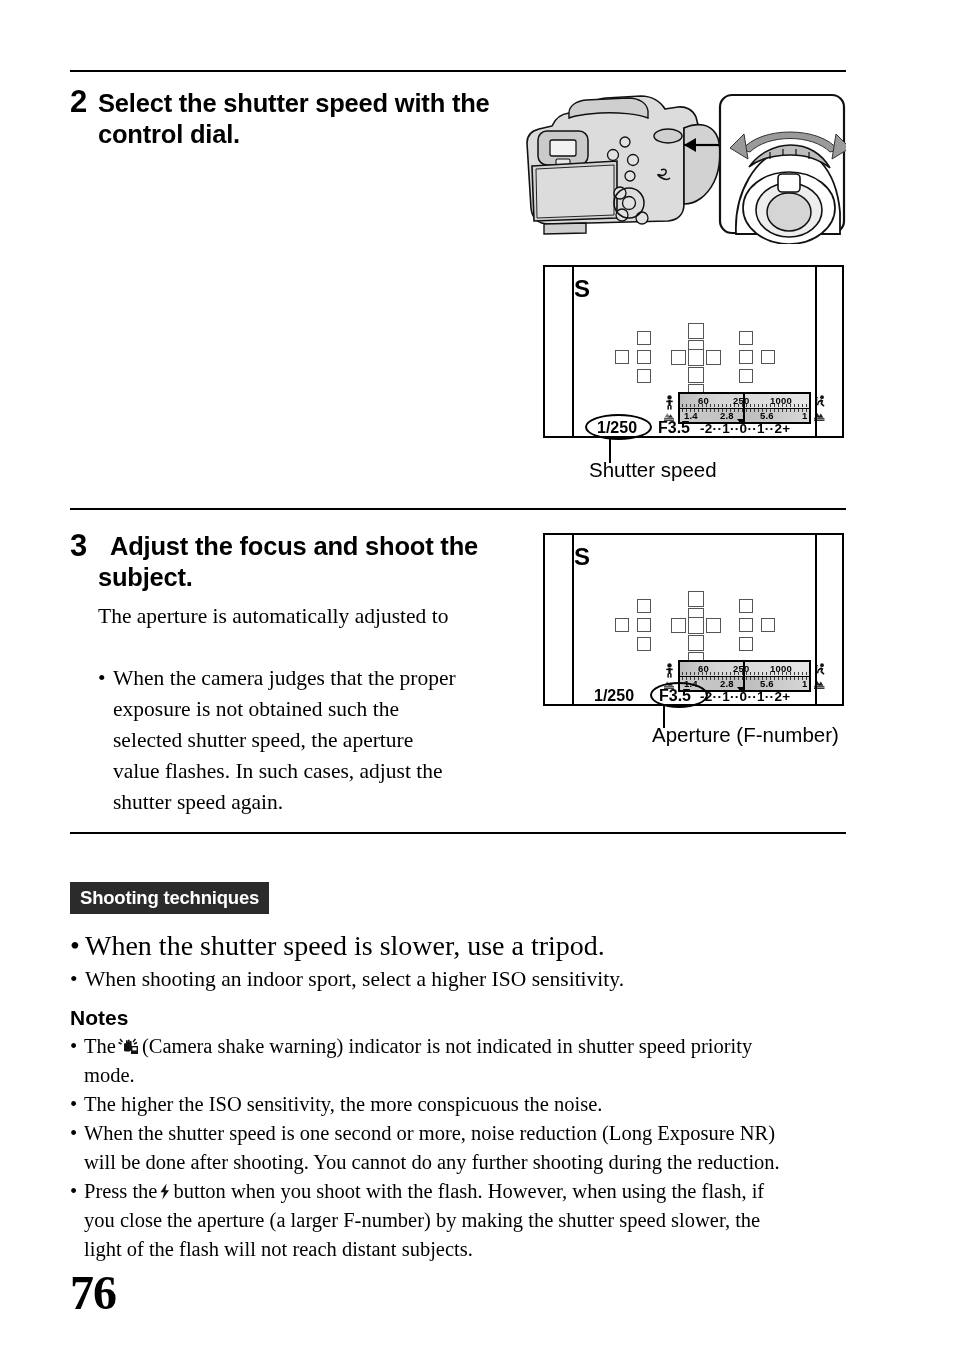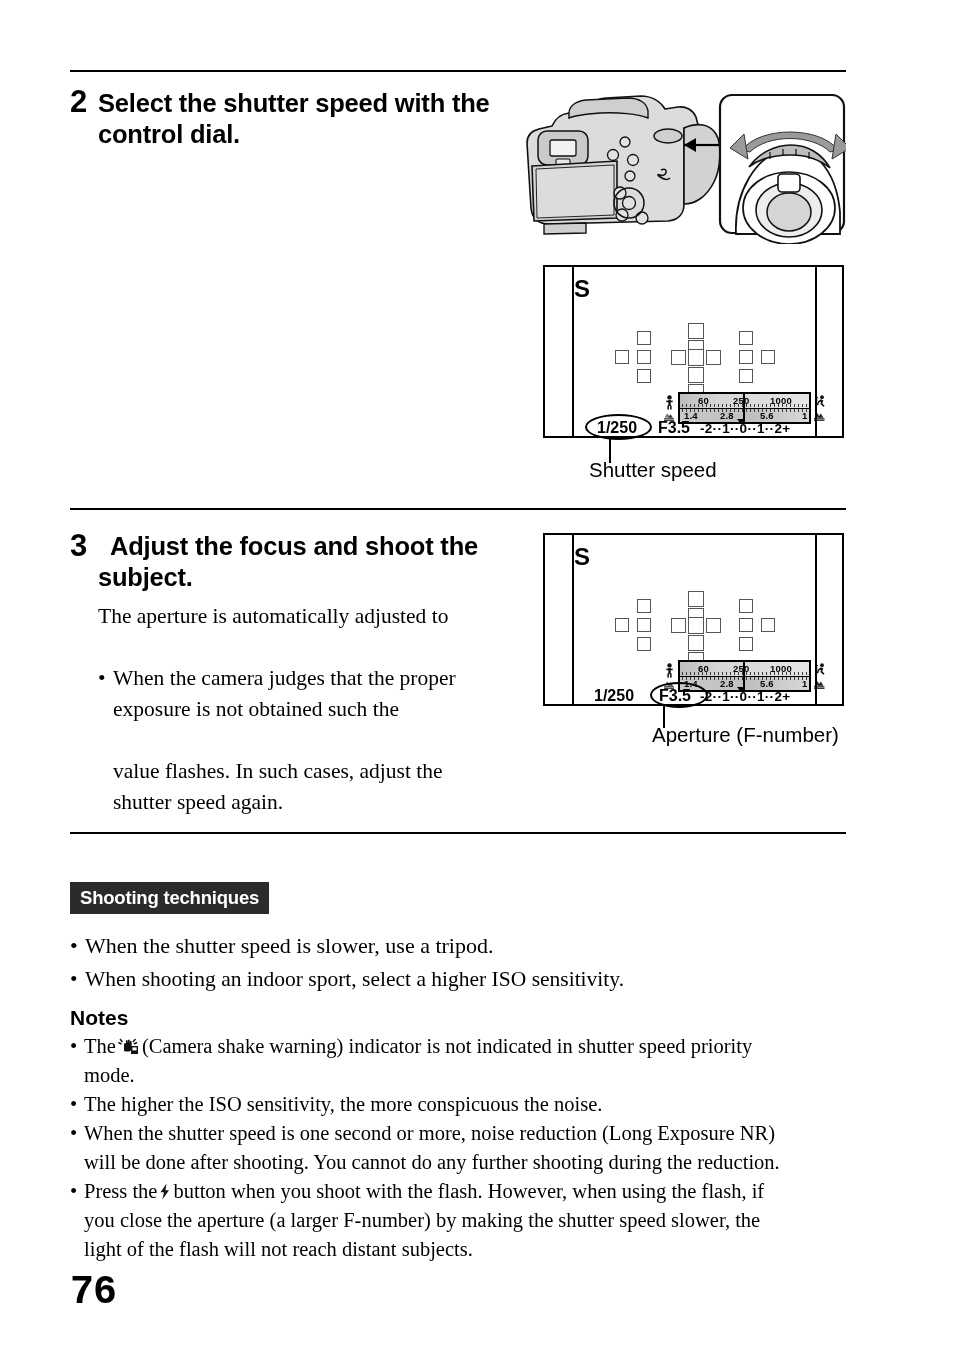--- a/index.html
+++ b/index.html
@@ -224,23 +224,23 @@
     vertical-align: top;
   }
   .inline-icon {
     display: inline-block;
     vertical-align: -2px;
     margin: 0 2px;
   }
 
   .page-num {
     position: absolute;
-    font-family: Liberation Mono, monospace;
-    font-weight: bold;
-    font-size: 40px;
+    font-family: Liberation Serif, serif;
+    font-weight: bold;
+    font-size: 48px;
     line-height: 42px;
     letter-spacing: -1px;
   }
 </style>
 </head>
 <body>
 
 <div class="page">
 
   <div class="hr" style="top:70px;"></div>
@@ -409,20 +409,23 @@
   <div class="step-head" style="left:98px; top:562px;">subject.</div>
 
   <div class="body-text" style="left:98px; top:601px;">The aperture is automatically adjusted to</div>
 
   <div class="bullet-row" style="left:98px; top:663px; width:420px;">
     <span class="bt">•</span><span class="btxt">When the camera judges that the proper</span>
   </div>
   <div class="bullet-row" style="left:113px; top:694px; width:410px;">
     <span>exposure is not obtained such the</span>
   </div>
+  <div class="bullet-row" style="left:113px; top:725px; width:410px;">
+    <span>selected shutter speed, the aperture</span>
+  </div>
   <div class="bullet-row" style="left:113px; top:756px; width:410px;">
     <span>value flashes. In such cases, adjust the</span>
   </div>
   <div class="bullet-row" style="left:113px; top:787px; width:410px;">
     <span>shutter speed again.</span>
   </div>
 
   <div class="lcd" style="left:543px; top:533px; width:301px; height:173px;">
     <div class="lcd-vline" style="left:27px;"></div>
     <div class="lcd-mode" style="left:29px; top:10px;">S</div>
@@ -498,21 +501,21 @@
     <div class="ec-arrow" style="left:192px; top:152px;"></div>
     <div class="ec-scale" style="left:155px; top:155px;">-2··1··0··1··2+</div>
     <div class="lcd-vline" style="left:270px;"></div>
   </div>
 
   <div class="callout-line" style="left:663px; top:706px; height:22px;"></div>
   <div class="callout-text" style="left:652px; top:723px;">Aperture (F-number)</div>
 
   <div class="banner" style="left:70px; top:882px;">Shooting techniques</div>
 
-  <div class="bullet-row" style="left:70px; top:931px; width:770px; font-size:22px;">
+  <div class="bullet-row" style="left:70px; top:931px; width:770px; font-size:28px;">
     <span class="bt">•</span><span class="btxt">When the shutter speed is slower, use a tripod.</span>
   </div>
   <div class="bullet-row" style="left:70px; top:964px; width:770px; font-size:21.5px;">
     <span class="bt">•</span><span class="btxt">When shooting an indoor sport, select a higher ISO sensitivity.</span>
   </div>
 
   <div class="notes-head" style="left:70px; top:1007px;">Notes</div>
 
   <div class="note-row" style="left:70px; top:1032px; width:790px;">
     <span class="bt">•</span><span class="btxt"><span>The</span><span class="inline-icon"><svg width="22" height="18" viewBox="0 0 22 18">

